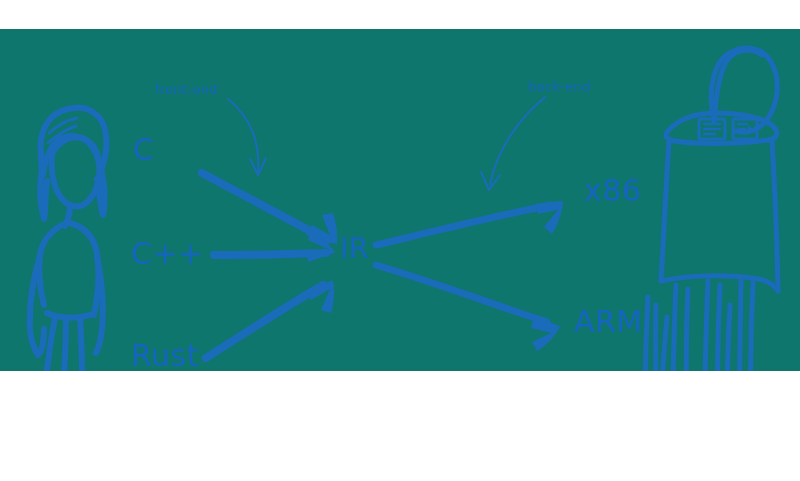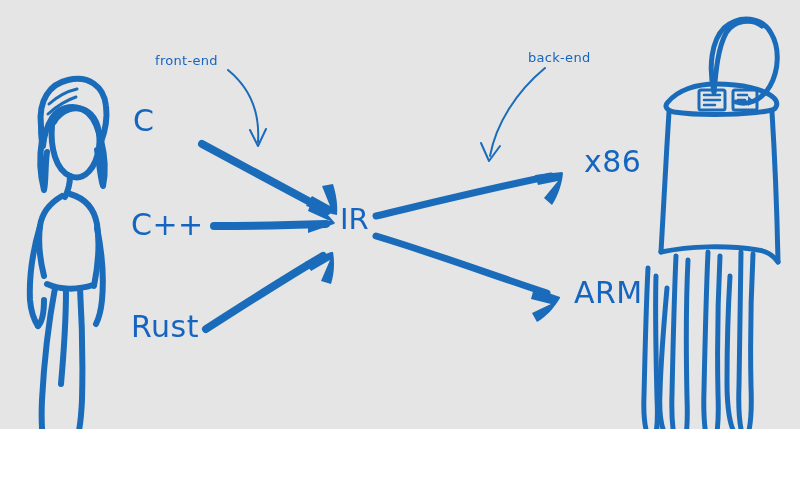--- a/index.html
+++ b/index.html
@@ -7,23 +7,24 @@
     margin: 0;
     padding: 0;
     background: #ffffff;
   }
   body {
     font-family: "DejaVu Sans", sans-serif;
   }
   #canvas-wrap {
     position: relative;
     width: 800px;
-    height: 429px;
-    background: #e5e5e5;
+    height: 342px;
+    background: #0f766e;
     overflow: hidden;
+    margin-top: 29px;
   }
   svg#diagram {
     display: block;
     width: 800px;
     height: 481px;
   }
   .ink {
     fill: none;
     stroke: #1a6cba;
     stroke-linecap: round;

